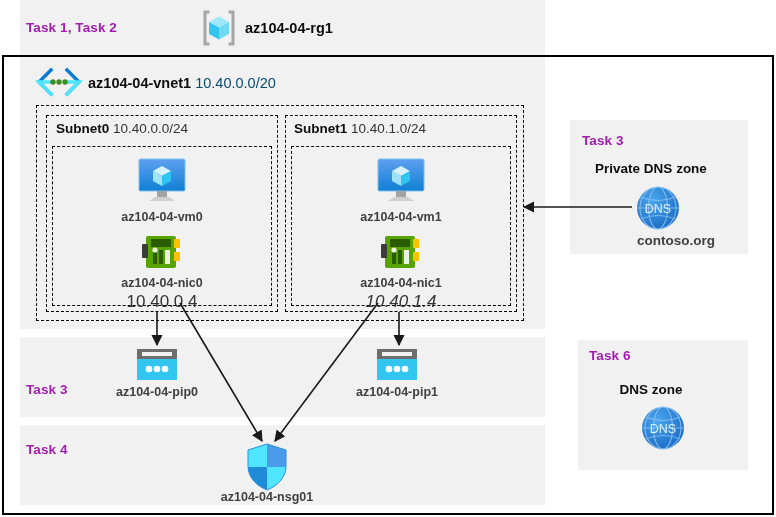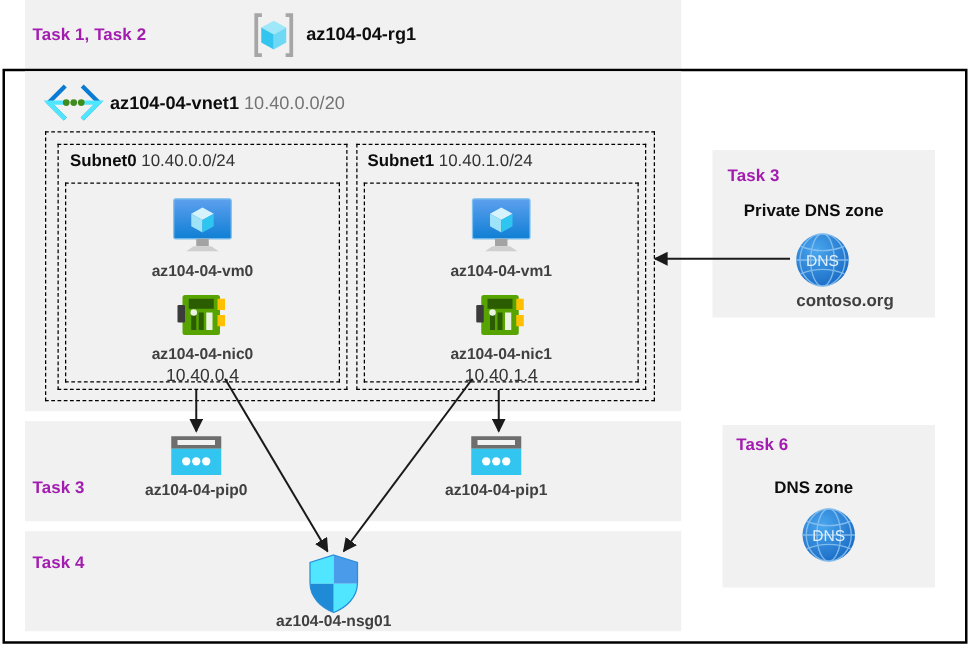--- a/index.html
+++ b/index.html
@@ -8,27 +8,27 @@
   .canvas{position:absolute;inset:0;width:776px;height:517px;background:#ffffff;}
 
   
   .panel{position:absolute;background:#f1f1f1;}
   .outerbox{position:absolute;border:2px solid #000000;box-sizing:border-box;}
   .dashbox{position:absolute;border:1.6px dashed #000000;box-sizing:border-box;}
 
   .task-label{position:absolute;color:#a21caf;font-weight:bold;font-size:13.5px;
               letter-spacing:.1px;white-space:nowrap;}
   .hdr-name{position:absolute;font-size:14.5px;font-weight:bold;color:#0d0d0d;white-space:nowrap;}
-  .hdr-cidr{font-weight:normal;color:#737373;}
+  .hdr-cidr{font-weight:normal;color:#0c4a6e;}
   .sub-title{position:absolute;font-size:13.5px;font-weight:bold;color:#0d0d0d;white-space:nowrap;}
   .sub-cidr{font-weight:normal;color:#333333;}
 
   .node-label{position:absolute;font-size:12.5px;font-weight:bold;color:#404040;
               white-space:nowrap;text-align:center;}
-  .node-sub{position:absolute;font-size:14px;font-weight:normal;color:#333333;
+  .node-sub{position:absolute;font-size:17px;font-weight:normal;color:#333333;
             white-space:nowrap;text-align:center;}
   .zone-title{position:absolute;font-size:13.5px;font-weight:bold;color:#0d0d0d;
               white-space:nowrap;text-align:center;}
 
   .icon{position:absolute;}
   svg{display:block;overflow:visible;}
   .wires{position:absolute;left:0;top:0;width:776px;height:517px;pointer-events:none;}
 </style>
 </head>
 <body>
@@ -145,21 +145,21 @@
       <rect x="32" y="5" width="6" height="9" fill="#ffc000"></rect>
       <rect x="32" y="18" width="6" height="9" fill="#ffc000"></rect>
       <rect x="9" y="5" width="20" height="8" fill="#2c5c00"></rect>
       <rect x="11" y="16" width="4" height="14" fill="#2c5c00"></rect>
       <rect x="17" y="16" width="4" height="14" fill="#2c5c00"></rect>
       <rect x="23" y="16" width="5" height="14" fill="#eaf3e1"></rect>
       <circle cx="13" cy="16" r="2.6" fill="#eaf3e1"></circle>
     </svg>
   </div>
   <div class="node-label" style="left:291px;top:276px;width:220px;">az104-04-nic1</div>
-  <div class="node-sub" style="left:291px;top:292px;width:220px;">10.40.1.4</div>
+  <div class="node-sub" style="left:291px;top:292px;width:220px;font-style:italic;">10.40.1.4</div>
 
   <div class="panel" style="left:20px;top:337px;width:525px;height:80px;"></div>
   <div class="task-label" style="left:26px;top:362px;margin-top:20px;">Task 3</div>
 
   <div class="icon" style="left:137px;top:349px;">
     <svg width="40" height="32" viewBox="0 0 40 32">
       <rect x="0" y="0" width="40" height="10" fill="#6e6e6e"></rect>
       <rect x="5" y="3" width="30" height="4" fill="#f2f2f2"></rect>
       <rect x="0" y="10" width="40" height="21" fill="#32c5f0"></rect>
       <circle cx="12" cy="20" r="3.3" fill="#ffffff"></circle>

